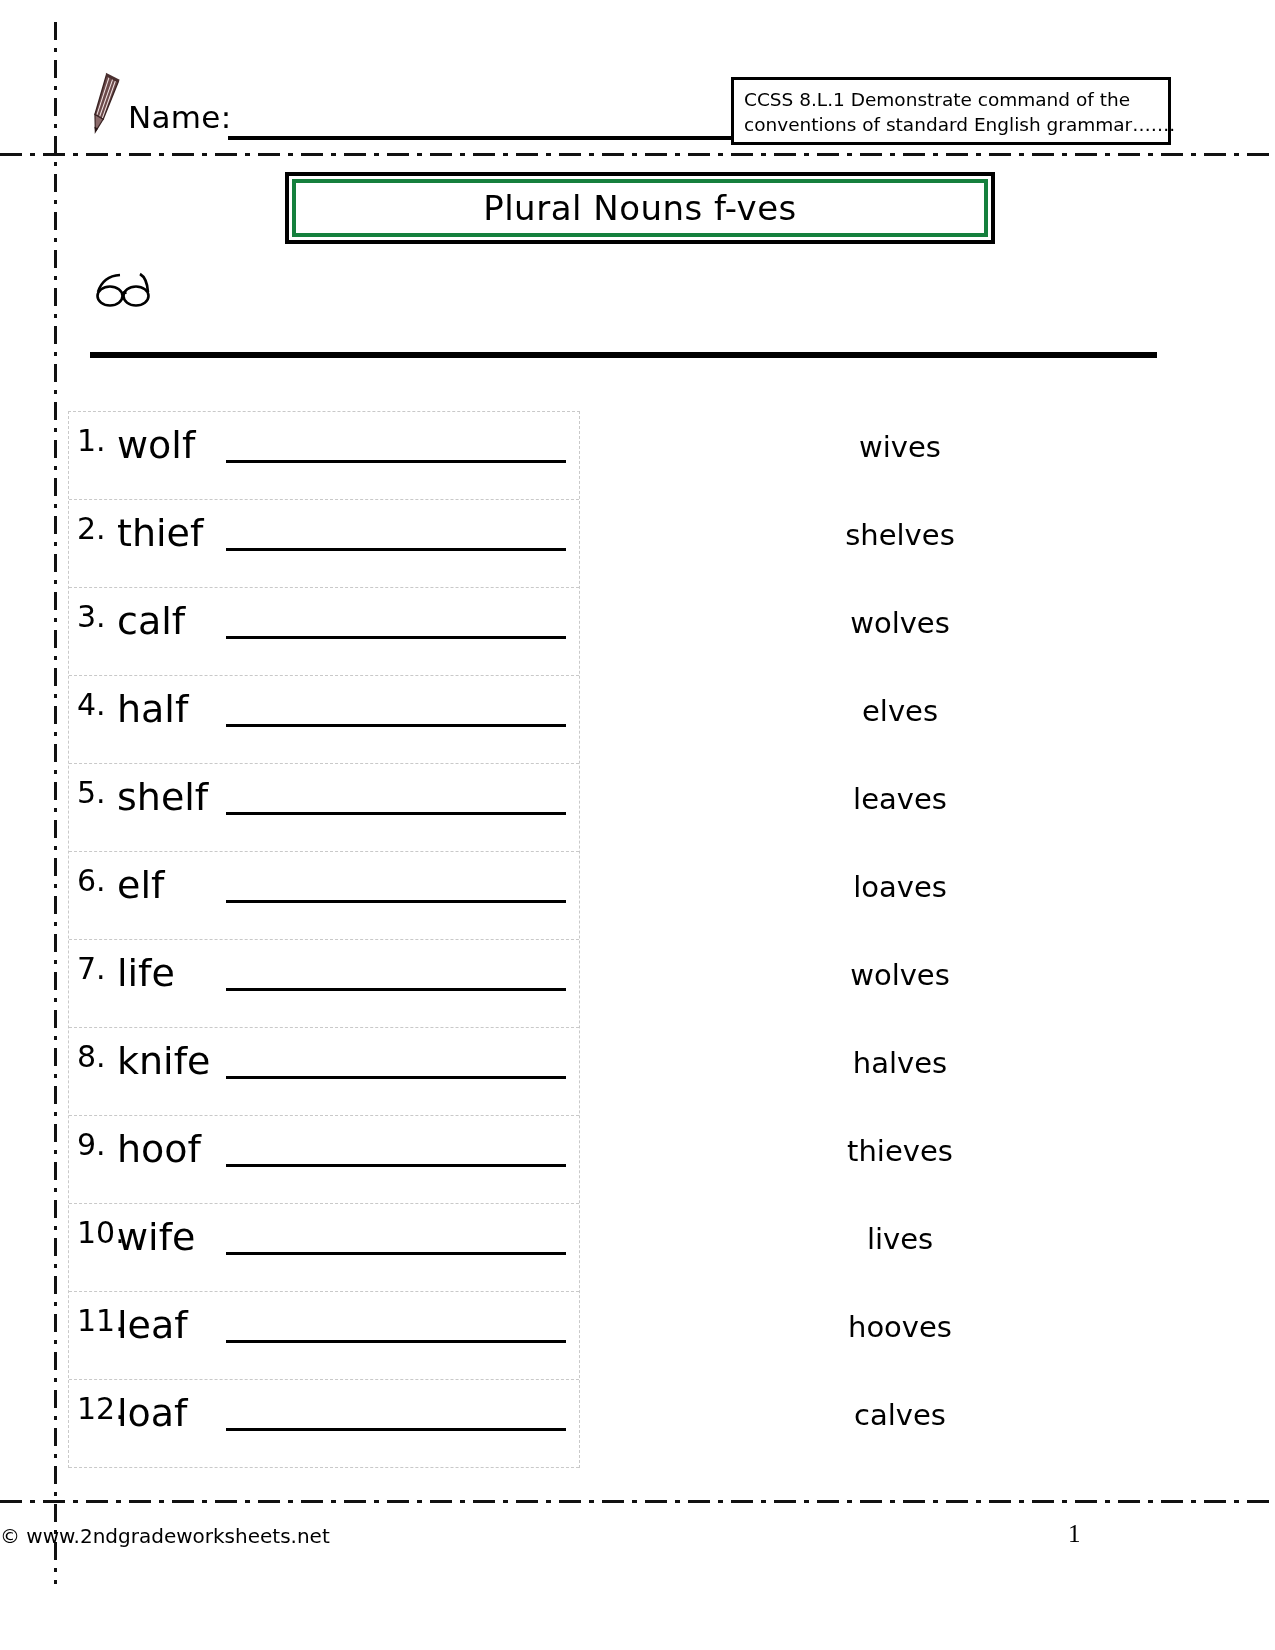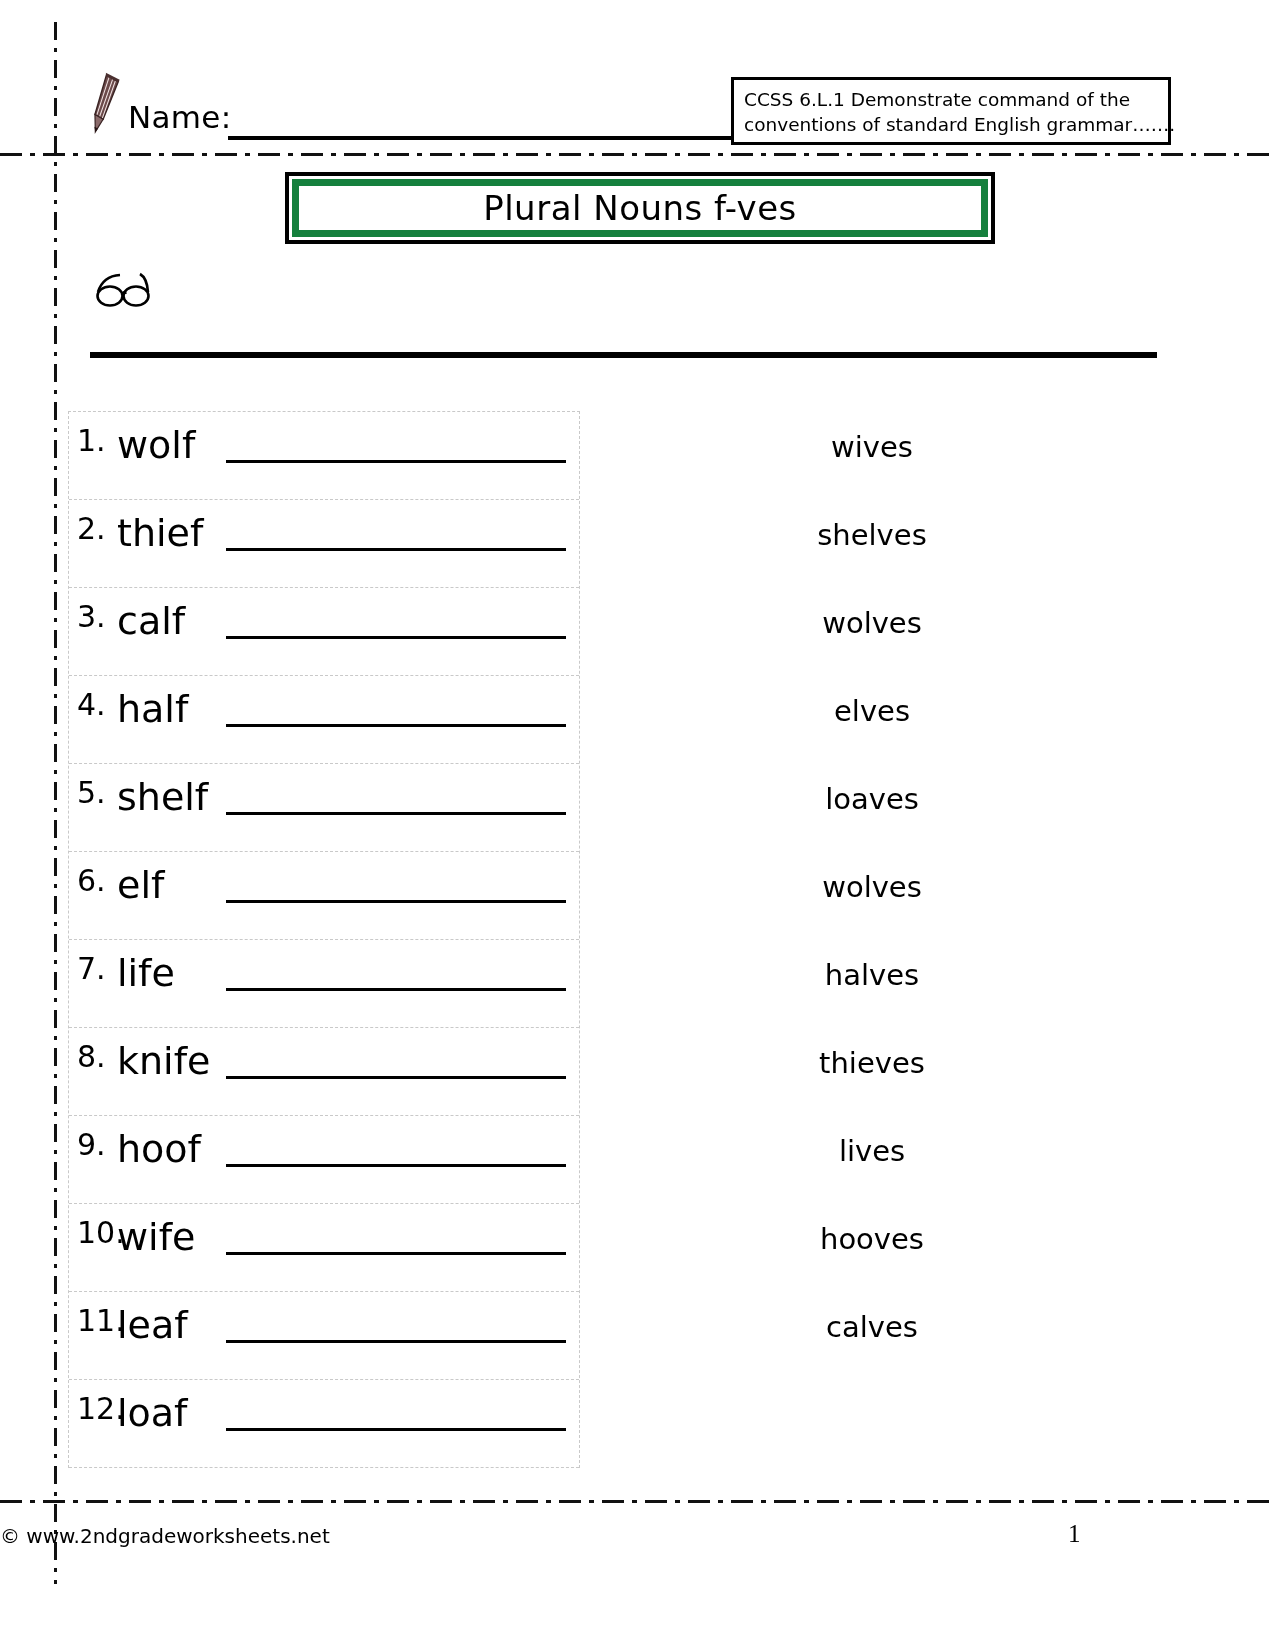--- a/index.html
+++ b/index.html
@@ -128,21 +128,21 @@
     width: 710px;
     height: 72px;
     border: 4px solid #000;
     background: #fff;
     box-sizing: border-box;
     padding: 3px;
   }
   #title-box-inner {
     width: 100%;
     height: 100%;
-    border: 7px solid #15803d;
+    border: 4px solid #15803d;
     box-sizing: border-box;
     display: flex;
     align-items: center;
     justify-content: center;
   }
   #title-text {
     font-family: "DejaVu Sans", sans-serif;
     font-size: 34px;
     letter-spacing: 0.5px;
   }
@@ -223,21 +223,21 @@
     left: 157px;
     top: 48px;
     width: 340px;
     height: 0;
     border-bottom: 3px solid #000;
   }
 
   
   #word-bank {
     position: absolute;
-    left: 732px;
+    left: 760px;
     top: 411px;
     width: 280px;
   }
   .wb-item {
     height: 88px;
     display: flex;
     align-items: flex-start;
     justify-content: center;
     padding-top: 22px;
     box-sizing: border-box;
@@ -287,21 +287,21 @@
         <polygon points="11,45 20,48 15,62" fill="#8a6a6a" stroke="#3a2424" stroke-width="1.2"></polygon>
         <polygon points="13,57 17,58 15,62" fill="#241414"></polygon>
         <polygon points="13,2 28,6 27,9 14,5" fill="#4a2f2f"></polygon>
       </g>
     </svg>
     <div id="name-label">Name:</div>
     <div id="name-blank"></div>
   </div>
 
   <div id="ccss-box">
-    <div class="ccss-line">CCSS 6.L.1 Demonstrate command of the</div>
+    <div class="ccss-line">CCSS 8.L.1 Demonstrate command of the</div>
     <div class="ccss-line">conventions of standard English grammar…….</div>
   </div>
 
   <div id="title-box">
     <div id="title-box-inner">
       <span id="title-text">Plural Nouns f-ves</span>
     </div>
   </div>
 
   <svg id="glasses-icon" viewBox="0 0 62 42">
@@ -377,20 +377,21 @@
       <span class="ex-word">loaf</span>
       <span class="ex-blank"></span>
     </div>
   </div>
 
   <div id="word-bank">
     <div class="wb-item">wives</div>
     <div class="wb-item">shelves</div>
     <div class="wb-item">wolves</div>
     <div class="wb-item">elves</div>
+    <div class="wb-item">leaves</div>
     <div class="wb-item">loaves</div>
     <div class="wb-item">wolves</div>
     <div class="wb-item">halves</div>
     <div class="wb-item">thieves</div>
     <div class="wb-item">lives</div>
     <div class="wb-item">hooves</div>
     <div class="wb-item">calves</div>
   </div>
 
   <div id="footer-credit">© www.2ndgradeworksheets.net</div>

